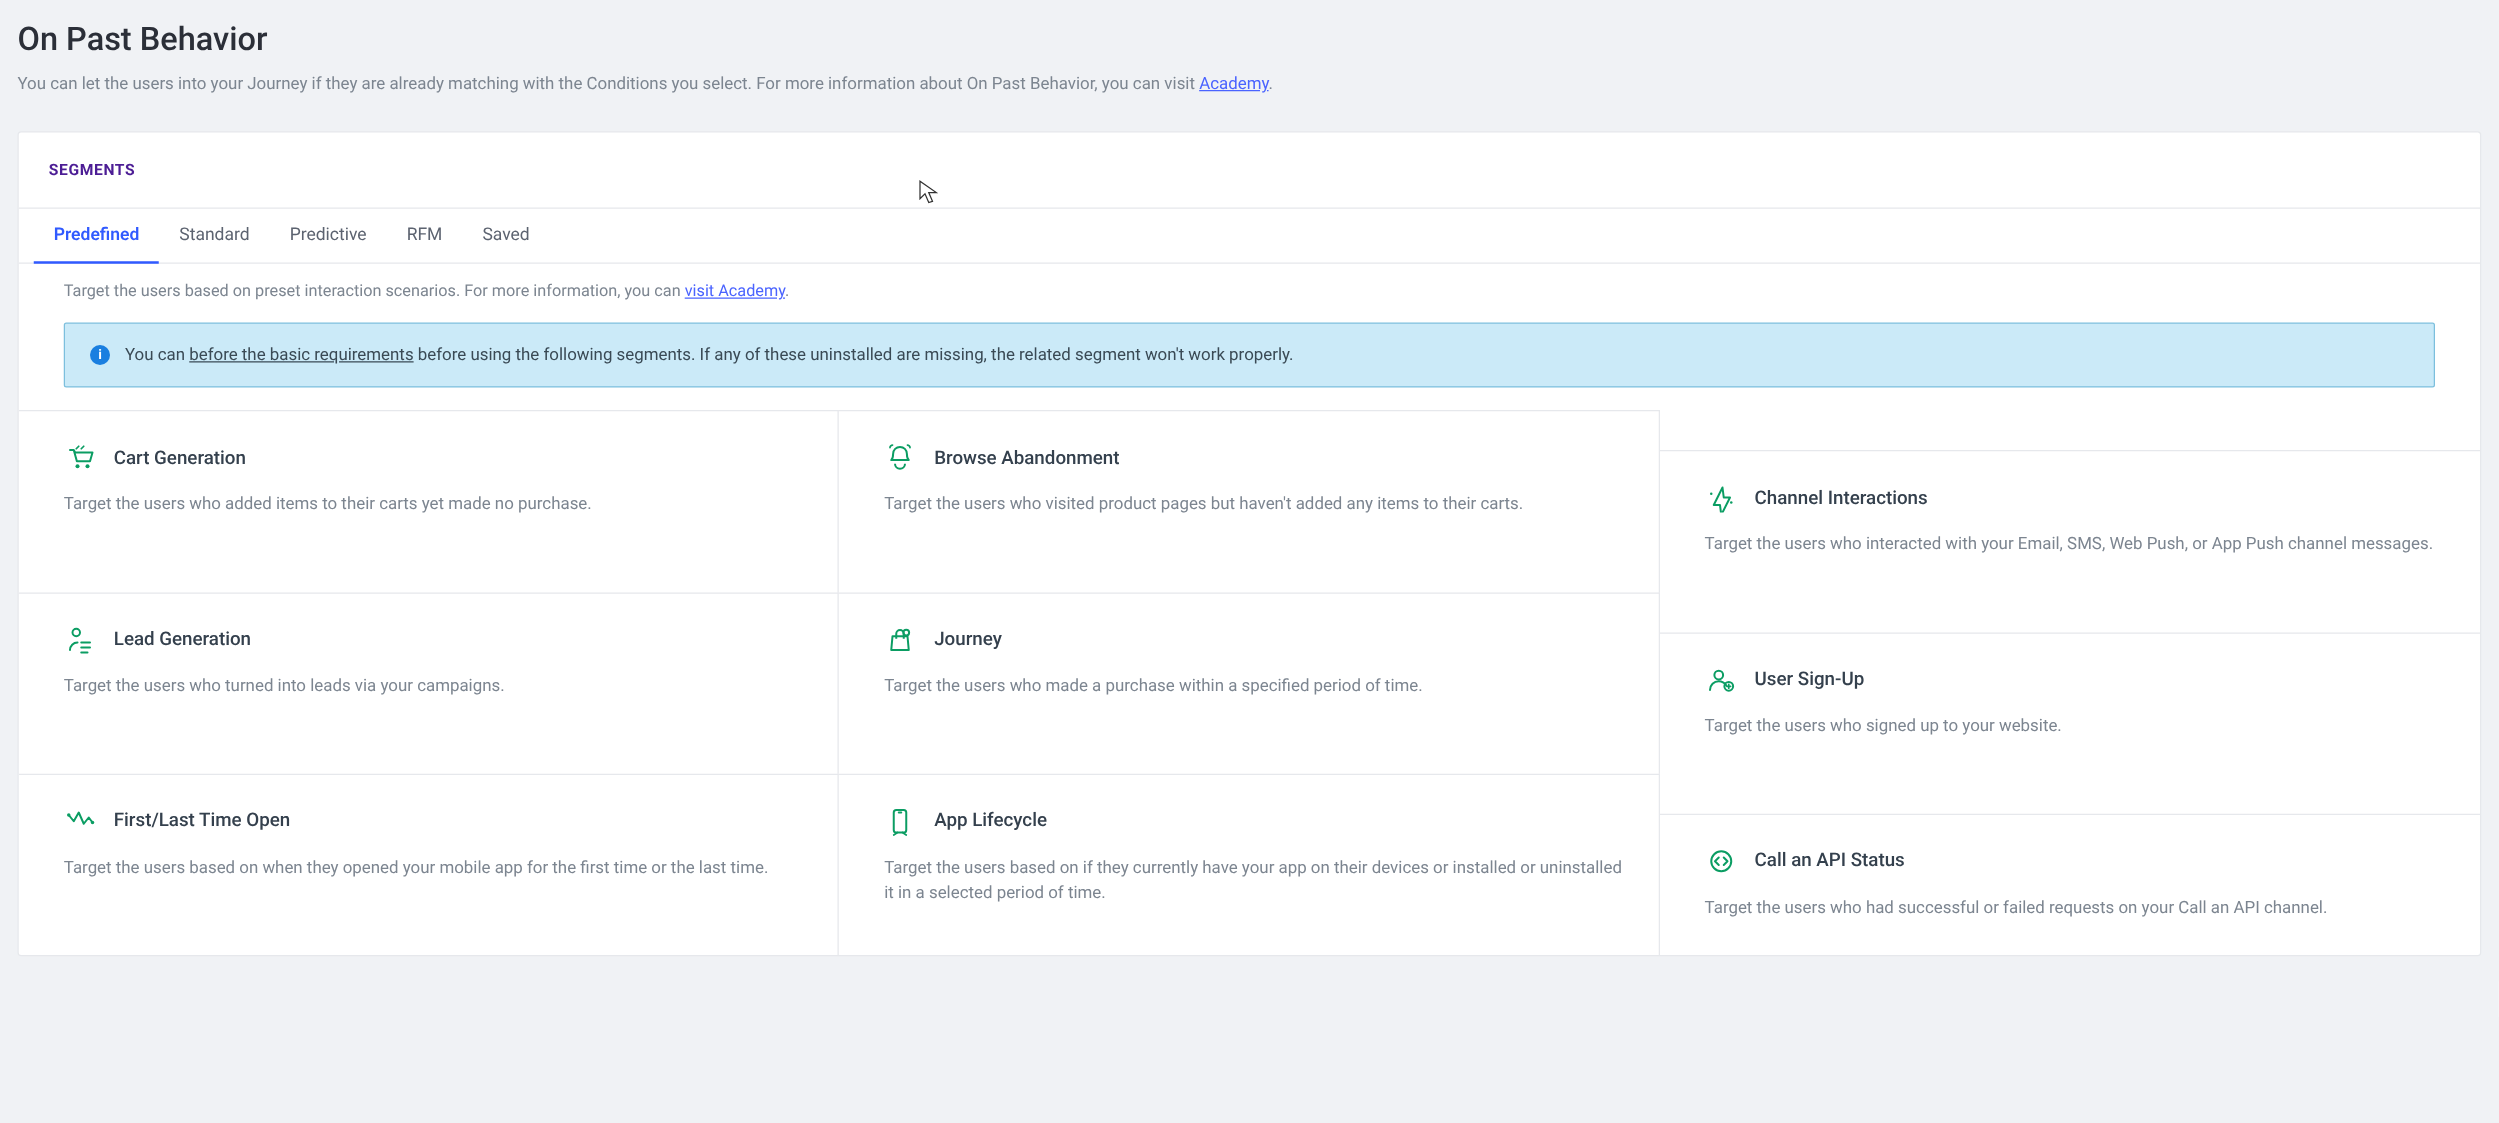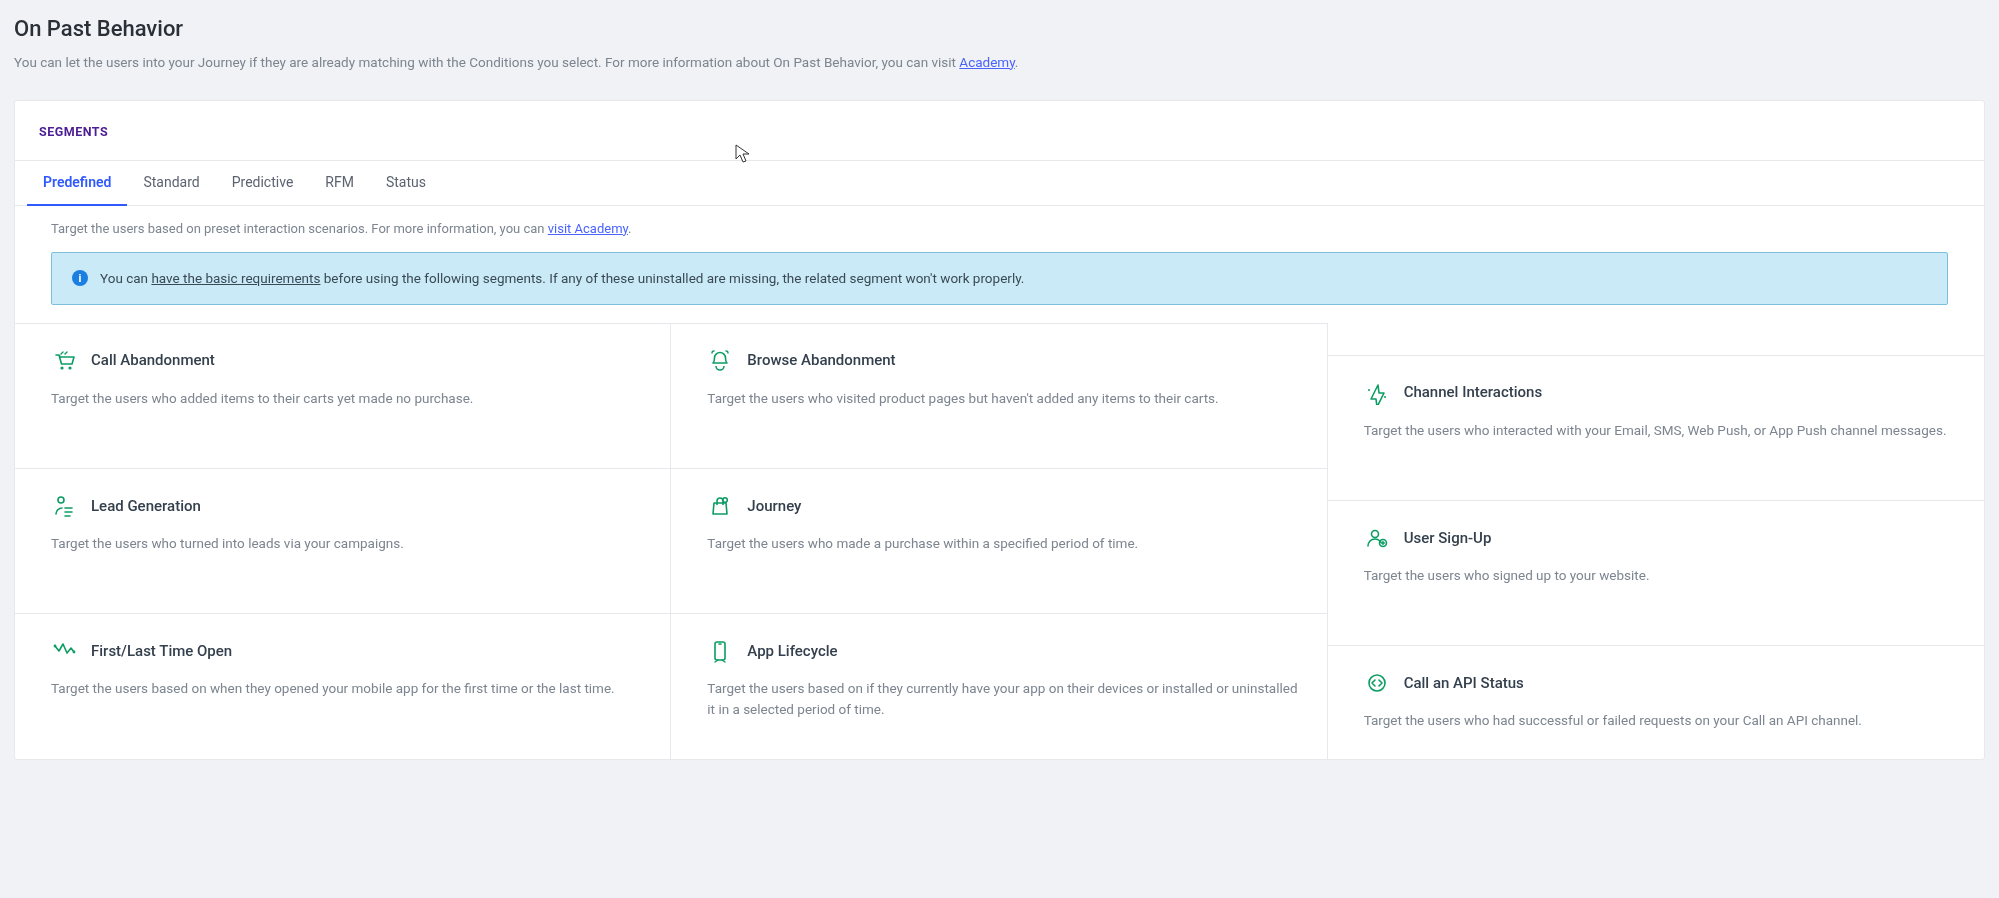--- a/index.html
+++ b/index.html
@@ -6,21 +6,21 @@
   html, body {
     font-family: -apple-system, BlinkMacSystemFont, "Segoe UI", Roboto, Helvetica, Arial, sans-serif;
     background: #f0f2f5;
     color: #3a3f4a;
     width: 1999px;
     font-size: 14px;
     line-height: 1.4;
   }
   .page { padding: 14px 14px 20px 14px; }
   .page-title {
-    font-size: 22px;
+    font-size: 26px;
     font-weight: 500;
     color: #2b2f38;
     margin-bottom: 8px;
   }
   .page-subtitle {
     font-size: 13.5px;
     color: #7c8590;
   }
   .page-subtitle a { color: #4a63ff; text-decoration: underline; }
   a { color: #4a63ff; }
@@ -206,46 +206,46 @@
 
   <div class="segments-card">
 
     <div class="segments-header">SEGMENTS</div>
 
     <div class="tabs">
       <div class="tab active">Predefined</div>
       <div class="tab">Standard</div>
       <div class="tab">Predictive</div>
       <div class="tab">RFM</div>
-      <div class="tab">Status</div>
+      <div class="tab">Saved</div>
     </div>
 
     <div class="tab-desc">
       <span>Target the users based on preset interaction scenarios. For more information, you can </span>
       <a href="#">visit Academy</a><span>.</span>
     </div>
 
     <div class="info-banner">
       <span class="info-dot">i</span>
       <span>
         <span>You can </span>
-        <a href="#">have the basic requirements</a><span> before using the following segments. If any of these uninstalled are missing, the related segment won't work properly.</span>
+        <a href="#">before the basic requirements</a><span> before using the following segments. If any of these uninstalled are missing, the related segment won't work properly.</span>
       </span>
     </div>
 
     <div class="grid">
 
       <div class="cell">
         <div class="cell-head">
           <span class="icon">
               <svg viewBox="0 0 24 24" width="24" height="24">
                 <use href="#i-cart"></use>
               </svg>
             </span>
-          <span class="title">Call Abandonment</span>
+          <span class="title">Cart Generation</span>
         </div>
         <div class="cell-desc">Target the users who added items to their carts yet made no purchase.</div>
       </div>
 
       <div class="cell">
         <div class="cell-head">
           <span class="icon">
               <svg viewBox="0 0 24 24" width="24" height="24">
                 <use href="#i-bell"></use>
               </svg>

